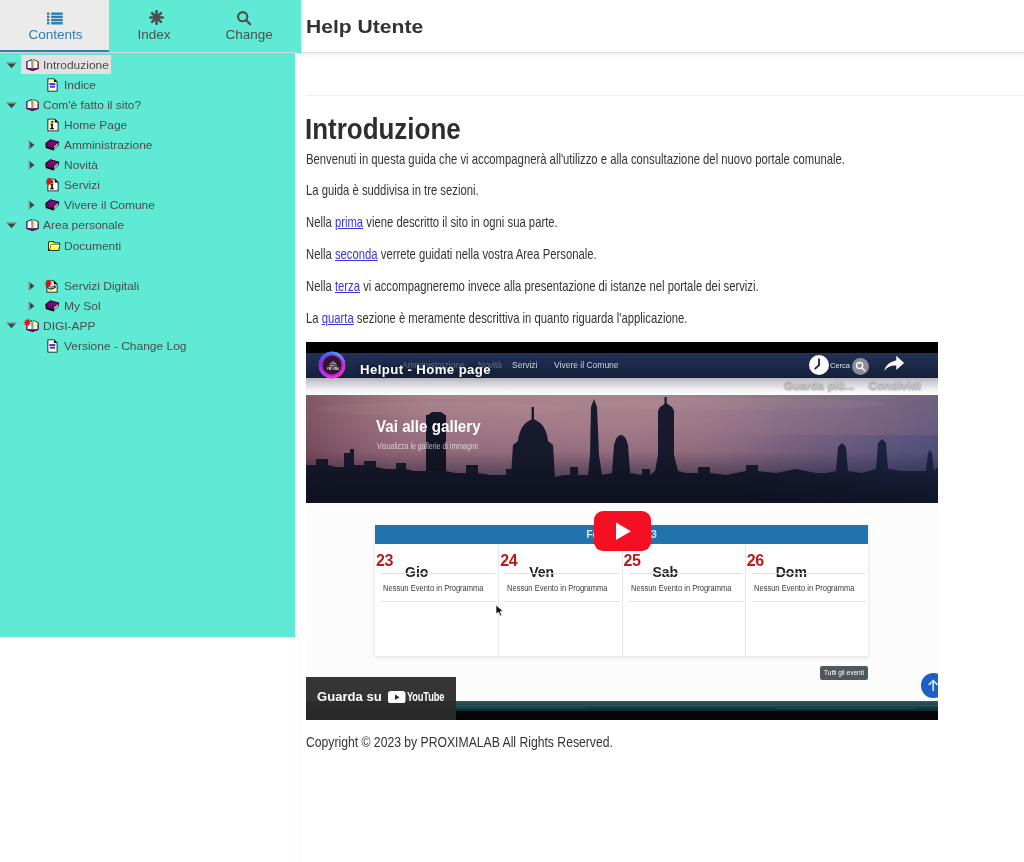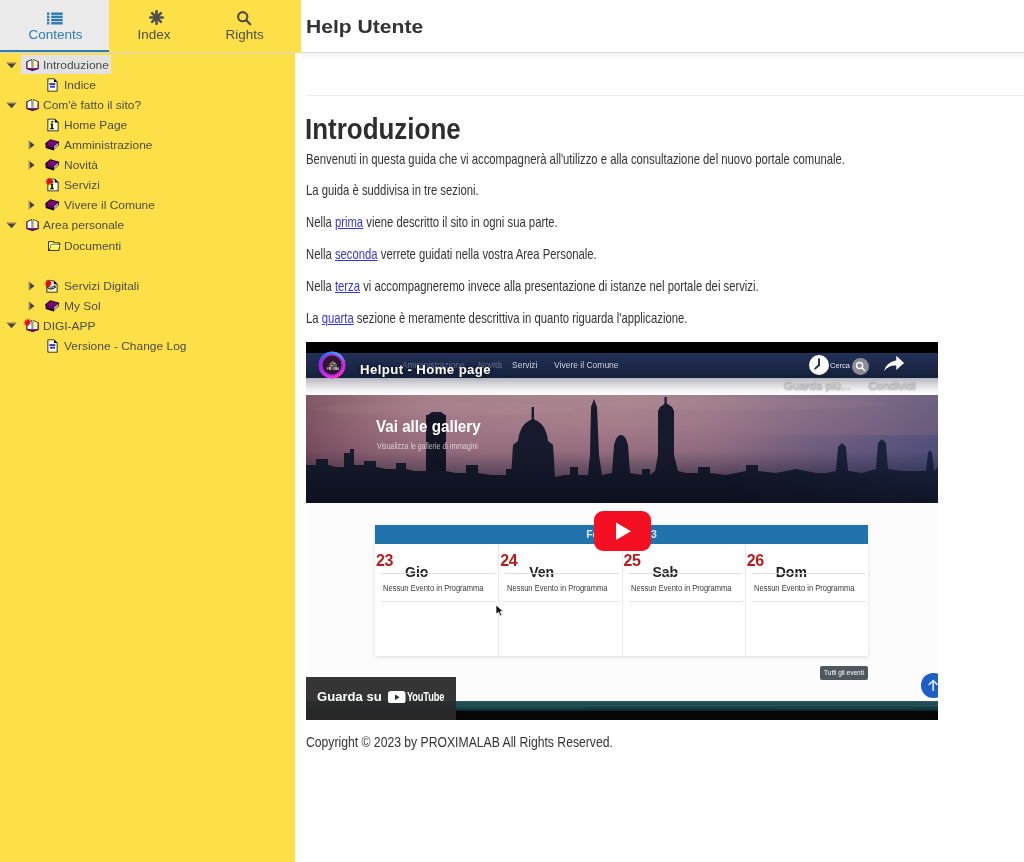--- a/index.html
+++ b/index.html
@@ -1,17 +1,17 @@
 <!DOCTYPE html>
 <html><head><meta charset="utf-8"><style>
 *{margin:0;padding:0;box-sizing:border-box}
 body{width:1024px;height:862px;position:relative;overflow:hidden;background:#fff;
  font-family:"Liberation Sans",sans-serif;}
 
-#side{position:absolute;left:0;top:0;width:301px;height:862px;background:#fde047}
+#side{position:absolute;left:0;top:0;width:301px;height:637px;background:#5eead4}
 #tab1{position:absolute;left:0;top:0;width:109px;height:53px;background:#ebebeb}
 #bluebar{position:absolute;left:0;top:49.5px;width:109px;height:3px;background:#2e7cb2}
 #tabline{position:absolute;left:0;top:52.4px;width:295px;height:1px;background:#d8d8d8}
 #gutter{position:absolute;left:295px;top:53px;width:6px;height:809px;background:#fdfdfd}
 .tabtxt{position:absolute;top:27px;font-size:13.5px;color:#4f4f4f;line-height:16px}
 .tabico{position:absolute;top:11px}
 
 .r{position:absolute;left:0;width:300px;height:20px}
 .r i{position:absolute;top:0;height:20px;display:flex;align-items:center}
 .r u{position:absolute;top:0;height:20px;display:flex;align-items:center;text-decoration:none;
@@ -36,21 +36,21 @@
 #sea{position:absolute;left:0;top:359px;width:632px;height:9.5px;background:linear-gradient(#2e5a60,#1a454d 40%,#0f3138)}
 #vblack{position:absolute;left:0;top:368.5px;width:632px;height:9.5px;background:#050505}
 #logo{position:absolute;left:13.7px;top:10.7px;width:24.5px;height:24.5px;border-radius:50%;
  background:radial-gradient(circle at 50% 45%,#2d1535 55%,#3a1747 70%,#0c0718 100%);
  box-shadow:0 0 0 2.5px #b425c8 inset}
 #logor{position:absolute;left:12.2px;top:9.2px;width:27.5px;height:27.5px;border-radius:50%;
  background:conic-gradient(from 210deg,#d32cf0,#8a2be2,#2f6af5,#4aa0ff,#c52cd8,#ff2cc8,#d32cf0);
  -webkit-mask:radial-gradient(circle,transparent 10.6px,#000 11.1px,#000 13.3px,transparent 13.8px)}
 .m{position:absolute;top:18px;font-size:8.5px;color:#ccd2e0;line-height:10px;white-space:nowrap}
 #ytitle{position:absolute;left:54px;top:20.5px;font-size:13.2px;letter-spacing:0.4px;font-weight:bold;color:#fff;line-height:1;white-space:nowrap;text-shadow:0 0 4px rgba(0,0,0,0.6)}
-.ylab{position:absolute;top:37.5px;font-size:11.5px;font-weight:normal;color:#c4c4c4;line-height:1;white-space:nowrap;text-shadow:0 1px 2px rgba(0,0,0,0.45)}
+.ylab{position:absolute;top:37.5px;font-size:11.5px;font-weight:bold;color:#c4c4c4;line-height:1;white-space:nowrap;text-shadow:0 1px 2px rgba(0,0,0,0.45)}
 #cerca{position:absolute;left:524px;top:19px;font-size:7.5px;color:#dde1ea;line-height:9px}
 #gcirc{position:absolute;left:546px;top:15.5px;width:17px;height:17px;border-radius:50%;background:rgba(150,150,160,0.92)}
 #play{position:absolute;left:288px;top:169px;width:57px;height:40px;background:#f50f23;border-radius:9px}
 #card{position:absolute;left:69px;top:183px;width:493px;height:131px;background:#fff;box-shadow:0 1px 4px rgba(0,0,0,0.13)}
 #cbar{position:absolute;left:0;top:0;width:493px;height:18.5px;background:#2173ae}
 #cbar span{display:block;text-align:center;font-size:10.5px;font-weight:bold;color:#d8e9f6;line-height:18.5px}
 .col{position:absolute;top:18.5px;width:123.25px;height:112.5px;border-left:1px solid #e8e8e8}
 .dayn{position:absolute;left:1px;top:9px;font-size:16px;font-weight:bold;color:#b91c1c;line-height:1;letter-spacing:-0.3px}
 .dayw{position:absolute;left:30px;top:21px;font-size:14px;font-weight:bold;color:#222;line-height:1}
 .dl1{position:absolute;left:6px;right:3px;top:29.5px;height:1px;background:#e0e0e0}
@@ -84,21 +84,21 @@
           <line x1="3.1" y1="3.1" x2="11.9" y2="11.9"></line>
           <line x1="11.9" y1="3.1" x2="3.1" y2="11.9"></line>
         </g>
       </svg></span>
 <span class="tabico" style="left:236px;top:10px"><svg width="16" height="16" viewBox="0 0 16 16">
         <circle cx="6.7" cy="6.7" r="4.6" fill="none" stroke="#4d4d4d" stroke-width="2.1"></circle>
         <line x1="10.2" y1="10.2" x2="14.2" y2="14.2" stroke="#4d4d4d" stroke-width="2.3" stroke-linecap="round"></line>
       </svg></span>
 <span class="tabtxt" style="left:28.5px;color:#2e7cb2">Contents</span>
 <span class="tabtxt" style="left:137.5px">Index</span>
-<span class="tabtxt" style="left:225.5px">Rights</span>
+<span class="tabtxt" style="left:225.5px">Change</span>
 <div id="bluebar"></div>
     <div id="tabline"></div>
     <div id="gutter"></div>
 <div id="selrow"></div>
 <div class="r" style="top:55.0px">
       <i style="left:6px">
         <svg width="11" height="7" viewBox="0 0 11 7">
           <path d="M0.5 0.8 L10.5 0.8 L5.5 6.2 Z" fill="#40454c"></path>
           <path d="M0.5 0.8 L10.5 0.8 L9.6 1.8 L1.3 1.8 Z" fill="#b08d62"></path>
         </svg>

